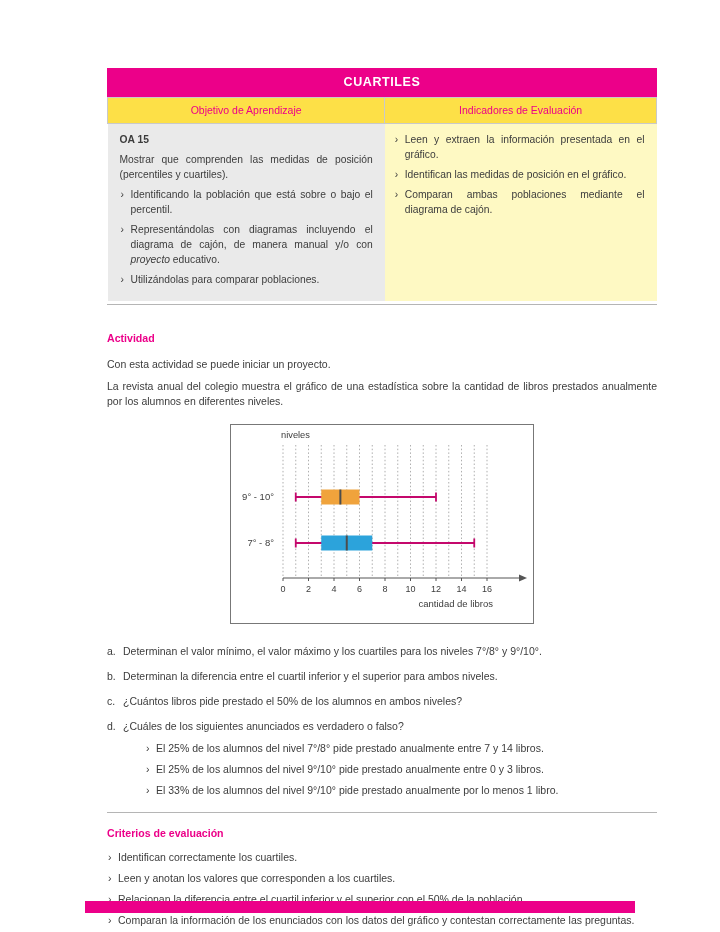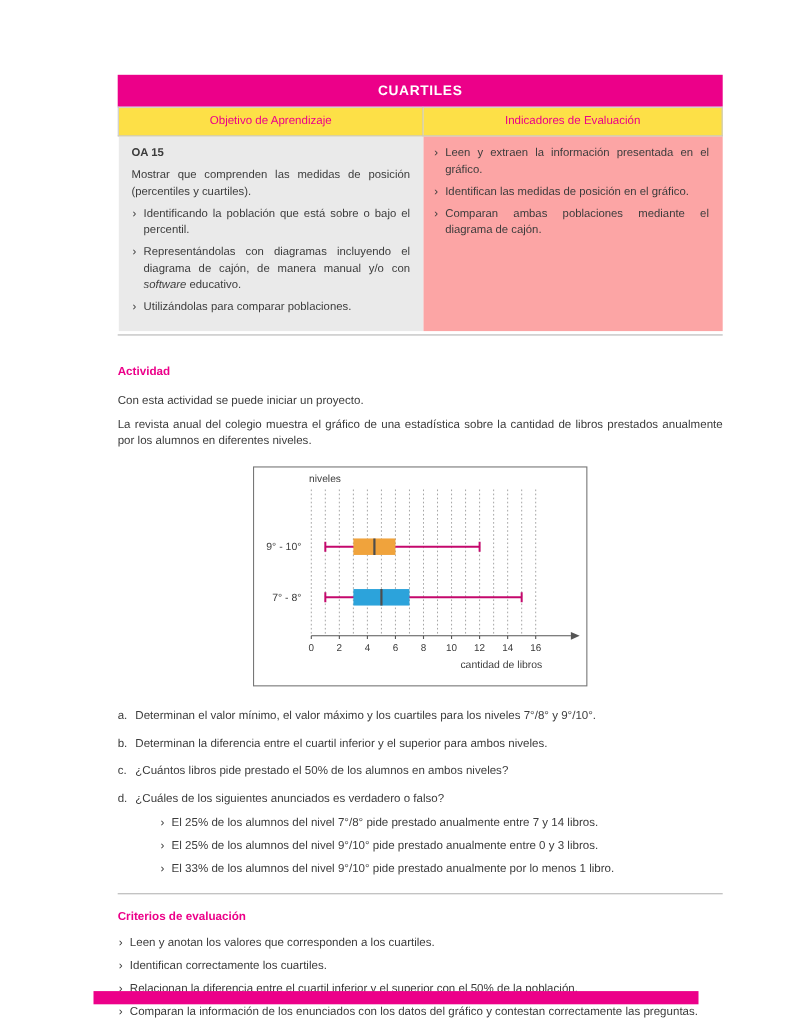--- a/index.html
+++ b/index.html
@@ -11,21 +11,21 @@
 
   .title-bar { background:#EC0089; color:#fff; text-align:center; font-weight:bold;
                font-size:12.5px; letter-spacing:.6px; padding:5px 0 6px; }
 
   table.oa-table { width:100%; border-collapse:collapse; table-layout:fixed; }
   .oa-table th { border:1px solid #c9c9c9; color:#EC0089; font-weight:normal;
                  font-size:10.5px; padding:5px 4px; text-align:center; background:#fde047; }
   .oa-table th.c1 { width:50.5%; }
   .oa-table td { vertical-align:top; padding:9px 12px 13px 12px; font-size:10.3px; text-align:justify; }
   td.oa-cell { background:#EAEAEA; }
-  td.ind-cell { background:#fca5a5; padding-left:9px; }
+  td.ind-cell { background:#fef9c3; padding-left:9px; }
   .oa-code { font-weight:bold; margin-bottom:5px; text-align:left; }
   .oa-intro { margin-bottom:2px; }
 
   .bullet { position:relative; padding-left:11px; margin-top:5px; text-align:justify; }
   .bullet::before { content:"\203A"; position:absolute; left:1px; top:0; }
   .bullet.first { margin-top:0; }
   .italic { font-style:italic; }
 
   .rule { border:none; border-top:1px solid #b5b5b5; height:0; margin:3px 0 0 0; }
 
@@ -65,21 +65,21 @@
       <tbody>
           <tr>
         <th class="c1">Objetivo de Aprendizaje</th>
         <th class="c2">Indicadores de Evaluación</th>
       </tr>
       <tr>
         <td class="oa-cell">
           <div class="oa-code">OA 15</div>
           <div class="oa-intro">Mostrar que comprenden las medidas de posición (percentiles y cuartiles).</div>
           <div class="bullet">Identificando la población que está sobre o bajo el percentil.</div>
-          <div class="bullet"><span>Representándolas con diagramas incluyendo el diagrama de cajón, de manera manual y/o con </span><span class="italic">software</span><span> educativo.</span></div>
+          <div class="bullet"><span>Representándolas con diagramas incluyendo el diagrama de cajón, de manera manual y/o con </span><span class="italic">proyecto</span><span> educativo.</span></div>
           <div class="bullet">Utilizándolas para comparar poblaciones.</div>
         </td>
         <td class="ind-cell">
           <div class="bullet first">Leen y extraen la información presentada en el gráfico.</div>
           <div class="bullet">Identifican las medidas de posición en el gráfico.</div>
           <div class="bullet">Comparan ambas poblaciones mediante el diagrama de cajón.</div>
         </td>
       </tr>
     </tbody>
       </table>
@@ -169,22 +169,22 @@
         <div class="bullet">El 25% de los alumnos del nivel 7°/8° pide prestado anualmente entre 7 y 14 libros.</div>
         <div class="bullet">El 25% de los alumnos del nivel 9°/10° pide prestado anualmente entre 0 y 3 libros.</div>
         <div class="bullet">El 33% de los alumnos del nivel 9°/10° pide prestado anualmente por lo menos 1 libro.</div>
       </div>
     </div>
 
     <hr class="rule criterios-rule">
 
     <div class="section-heading sec-criterios">Criterios de evaluación</div>
     <div class="criterios-list">
+      <div class="bullet">Identifican correctamente los cuartiles.</div>
       <div class="bullet">Leen y anotan los valores que corresponden a los cuartiles.</div>
-      <div class="bullet">Identifican correctamente los cuartiles.</div>
       <div class="bullet">Relacionan la diferencia entre el cuartil inferior y el superior con el 50% de la población.</div>
       <div class="bullet">Comparan la información de los enunciados con los datos del gráfico y contestan correctamente las preguntas.</div>
 
     </div>
 
   </div>
 
   <div class="bottom-bar"></div>
 </div>
 

